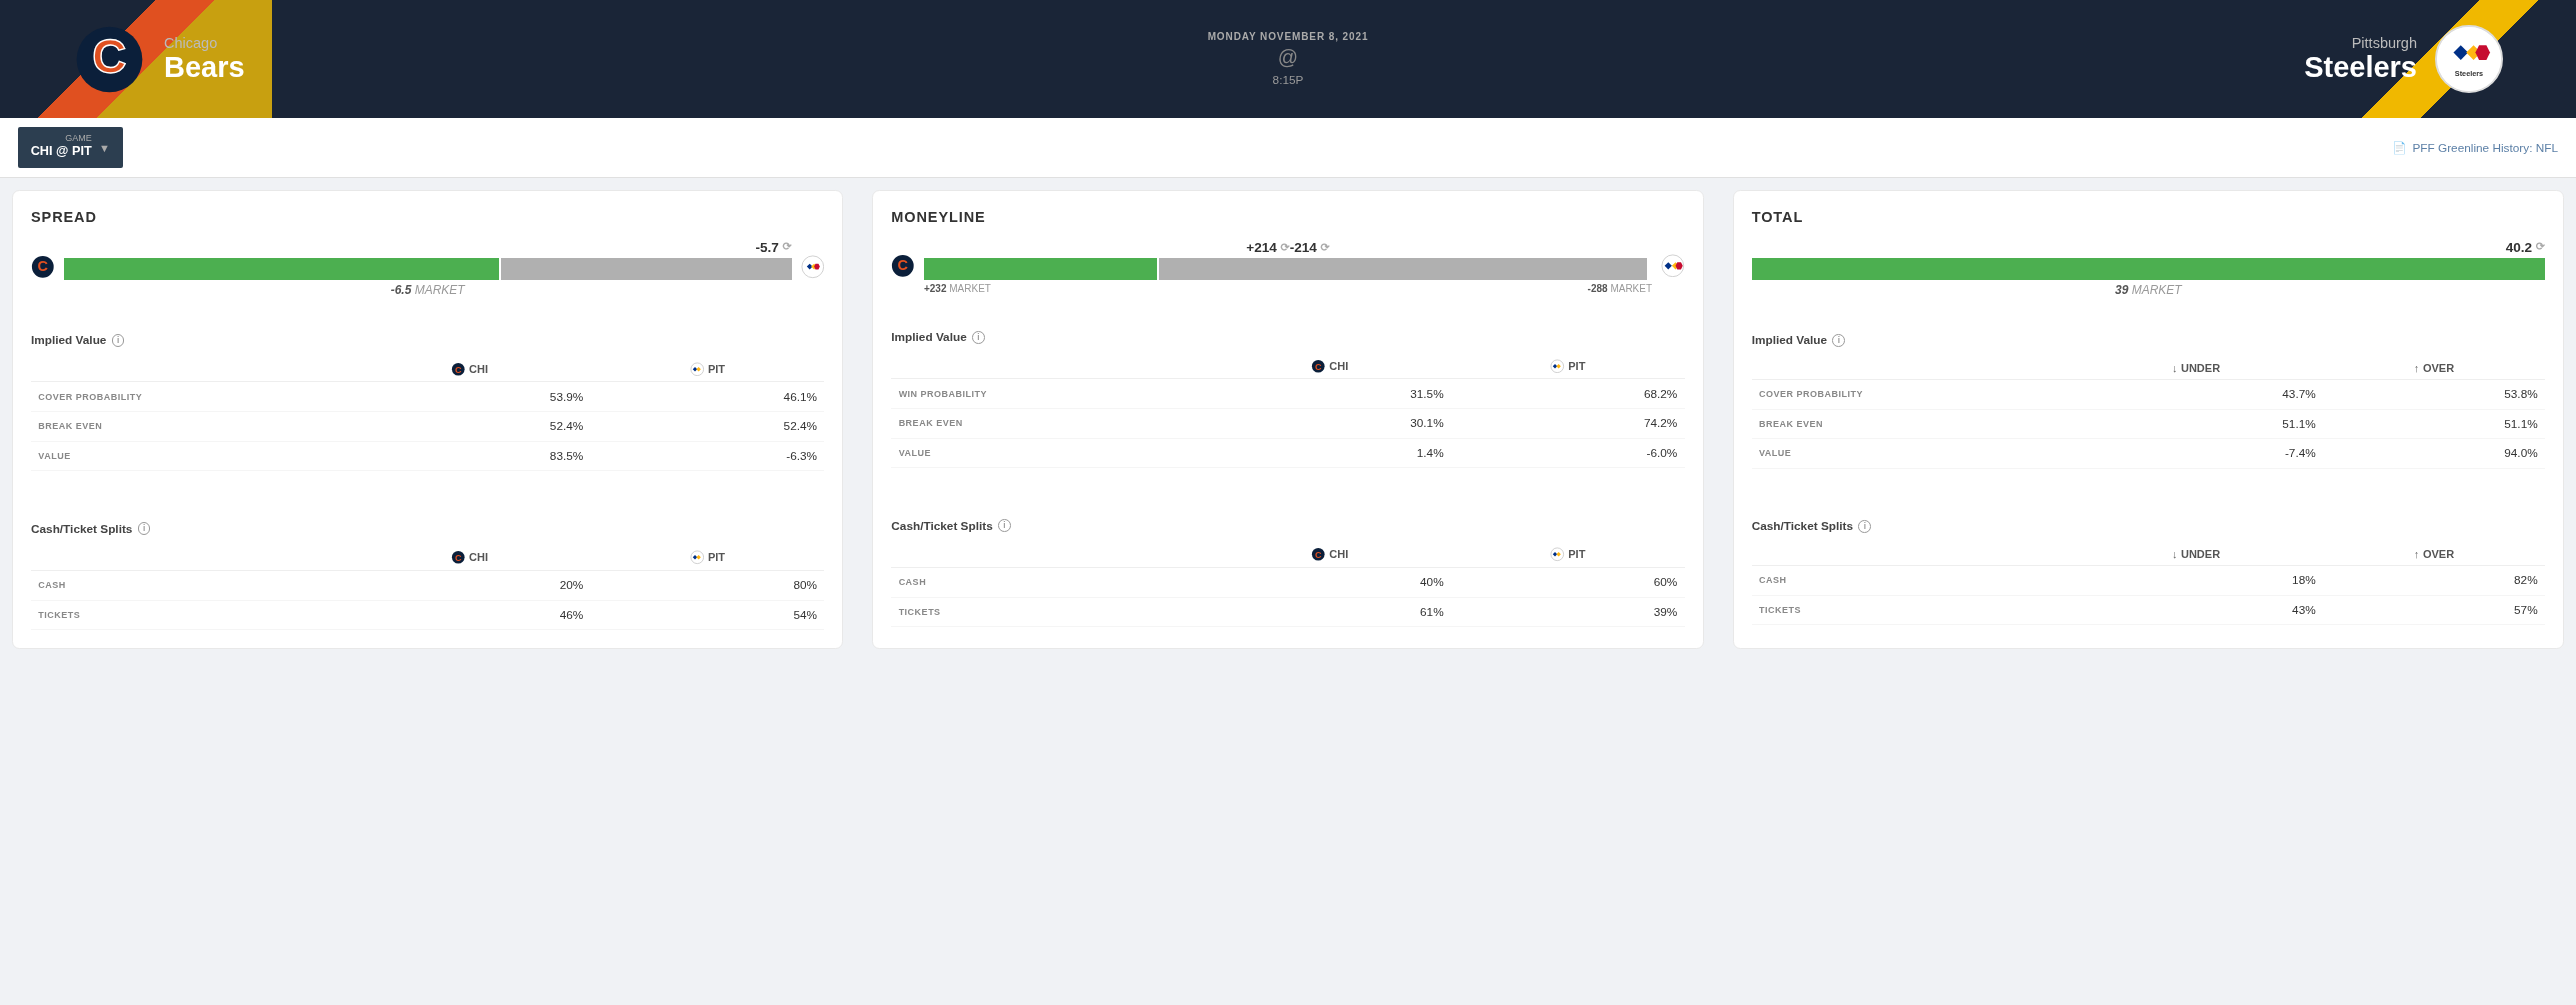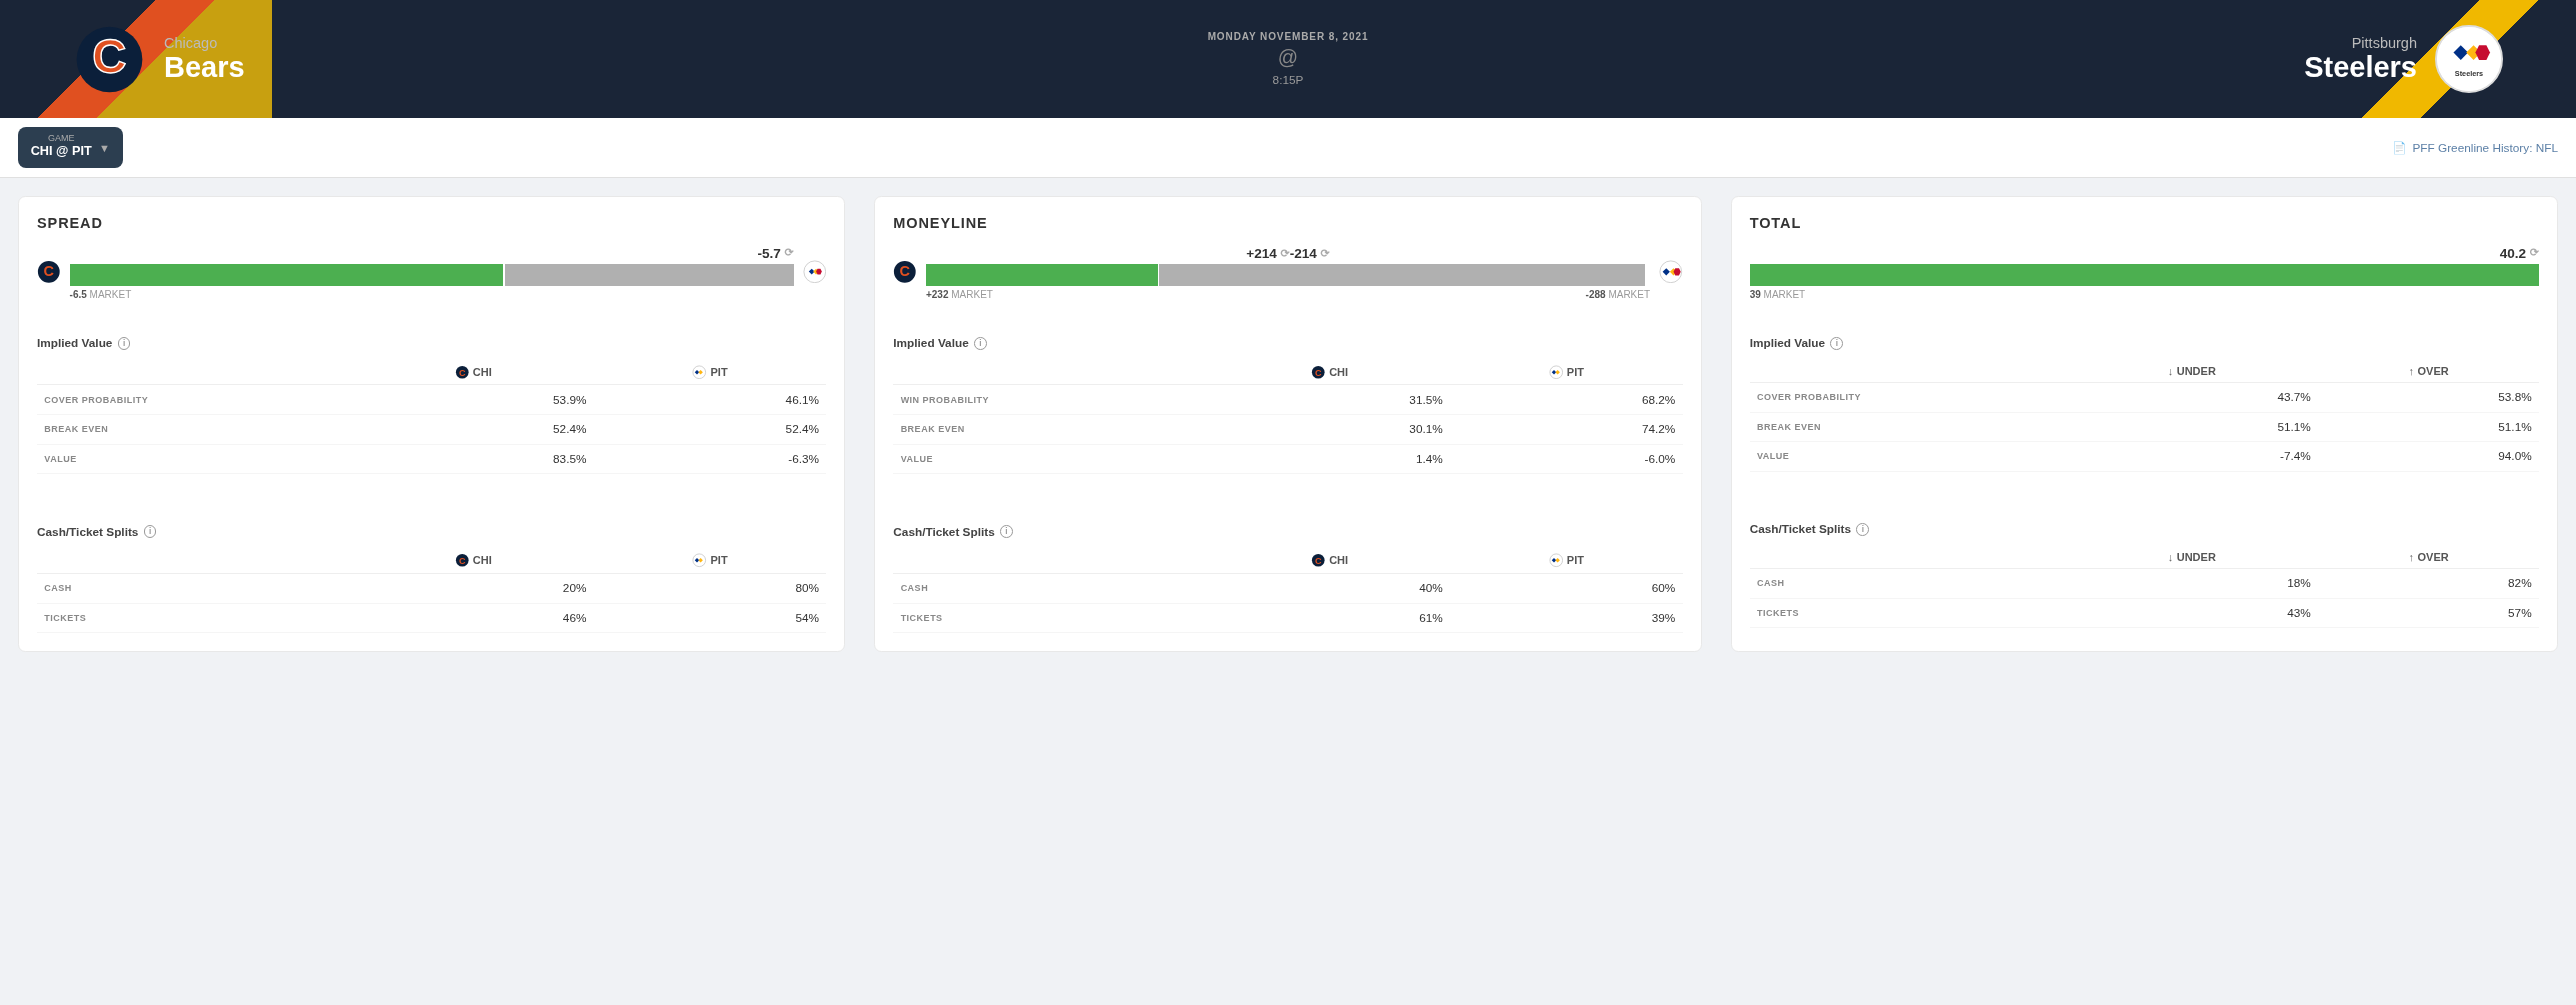--- a/index.html
+++ b/index.html
@@ -119,27 +119,28 @@
       padding: 9px 18px;
       display: flex;
       align-items: center;
       justify-content: space-between;
       border-bottom: 0.9px solid #e0e0e0;
     }
     .game-selector {
       background: #2c3e50;
       color: #fff;
       border: none;
-      border-radius: 8px;
+      border-radius: 2px;
       padding: 7.3px 12.7px;
       font-size: 11.8px;
       display: flex;
       align-items: center;
       gap: 7.3px;
       cursor: pointer;
+      text-align: right;
     }
     .game-selector .label {
       font-size: 9px;
       color: #aaa;
       display: block;
       line-height: 1;
     }
     .game-selector .value {
       font-size: 12.7px;
       font-weight: 600;
@@ -155,21 +156,21 @@
       font-size: 11.8px;
       color: #5b7fa6;
       text-decoration: none;
       display: flex;
       align-items: center;
       gap: 5.4px;
     }
 
     
     .main-content {
-      padding: 18px;
+      padding: 12px;
       display: flex;
       gap: 29px;
     }
 
     
     .card {
       background: #fff;
       border-radius: 7.3px;
       padding: 18px;
       flex: 1;
@@ -213,24 +214,25 @@
     }
     .bar-green {
       background: #4caf50;
       height: 100%;
     }
     .bar-gray {
       background: #b0b0b0;
       height: 100%;
     }
     .bar-bottom-label {
-      font-size: 10px;
+      font-size: 12px;
       color: #888;
-      text-align: left;
+      text-align: center;
       margin-top: 2.7px;
+      font-style: italic;
     }
     .bar-bottom-label span {
       font-weight: 700;
       color: #555;
     }
 
     
     .section-title {
       font-size: 11.8px;
       font-weight: 700;

